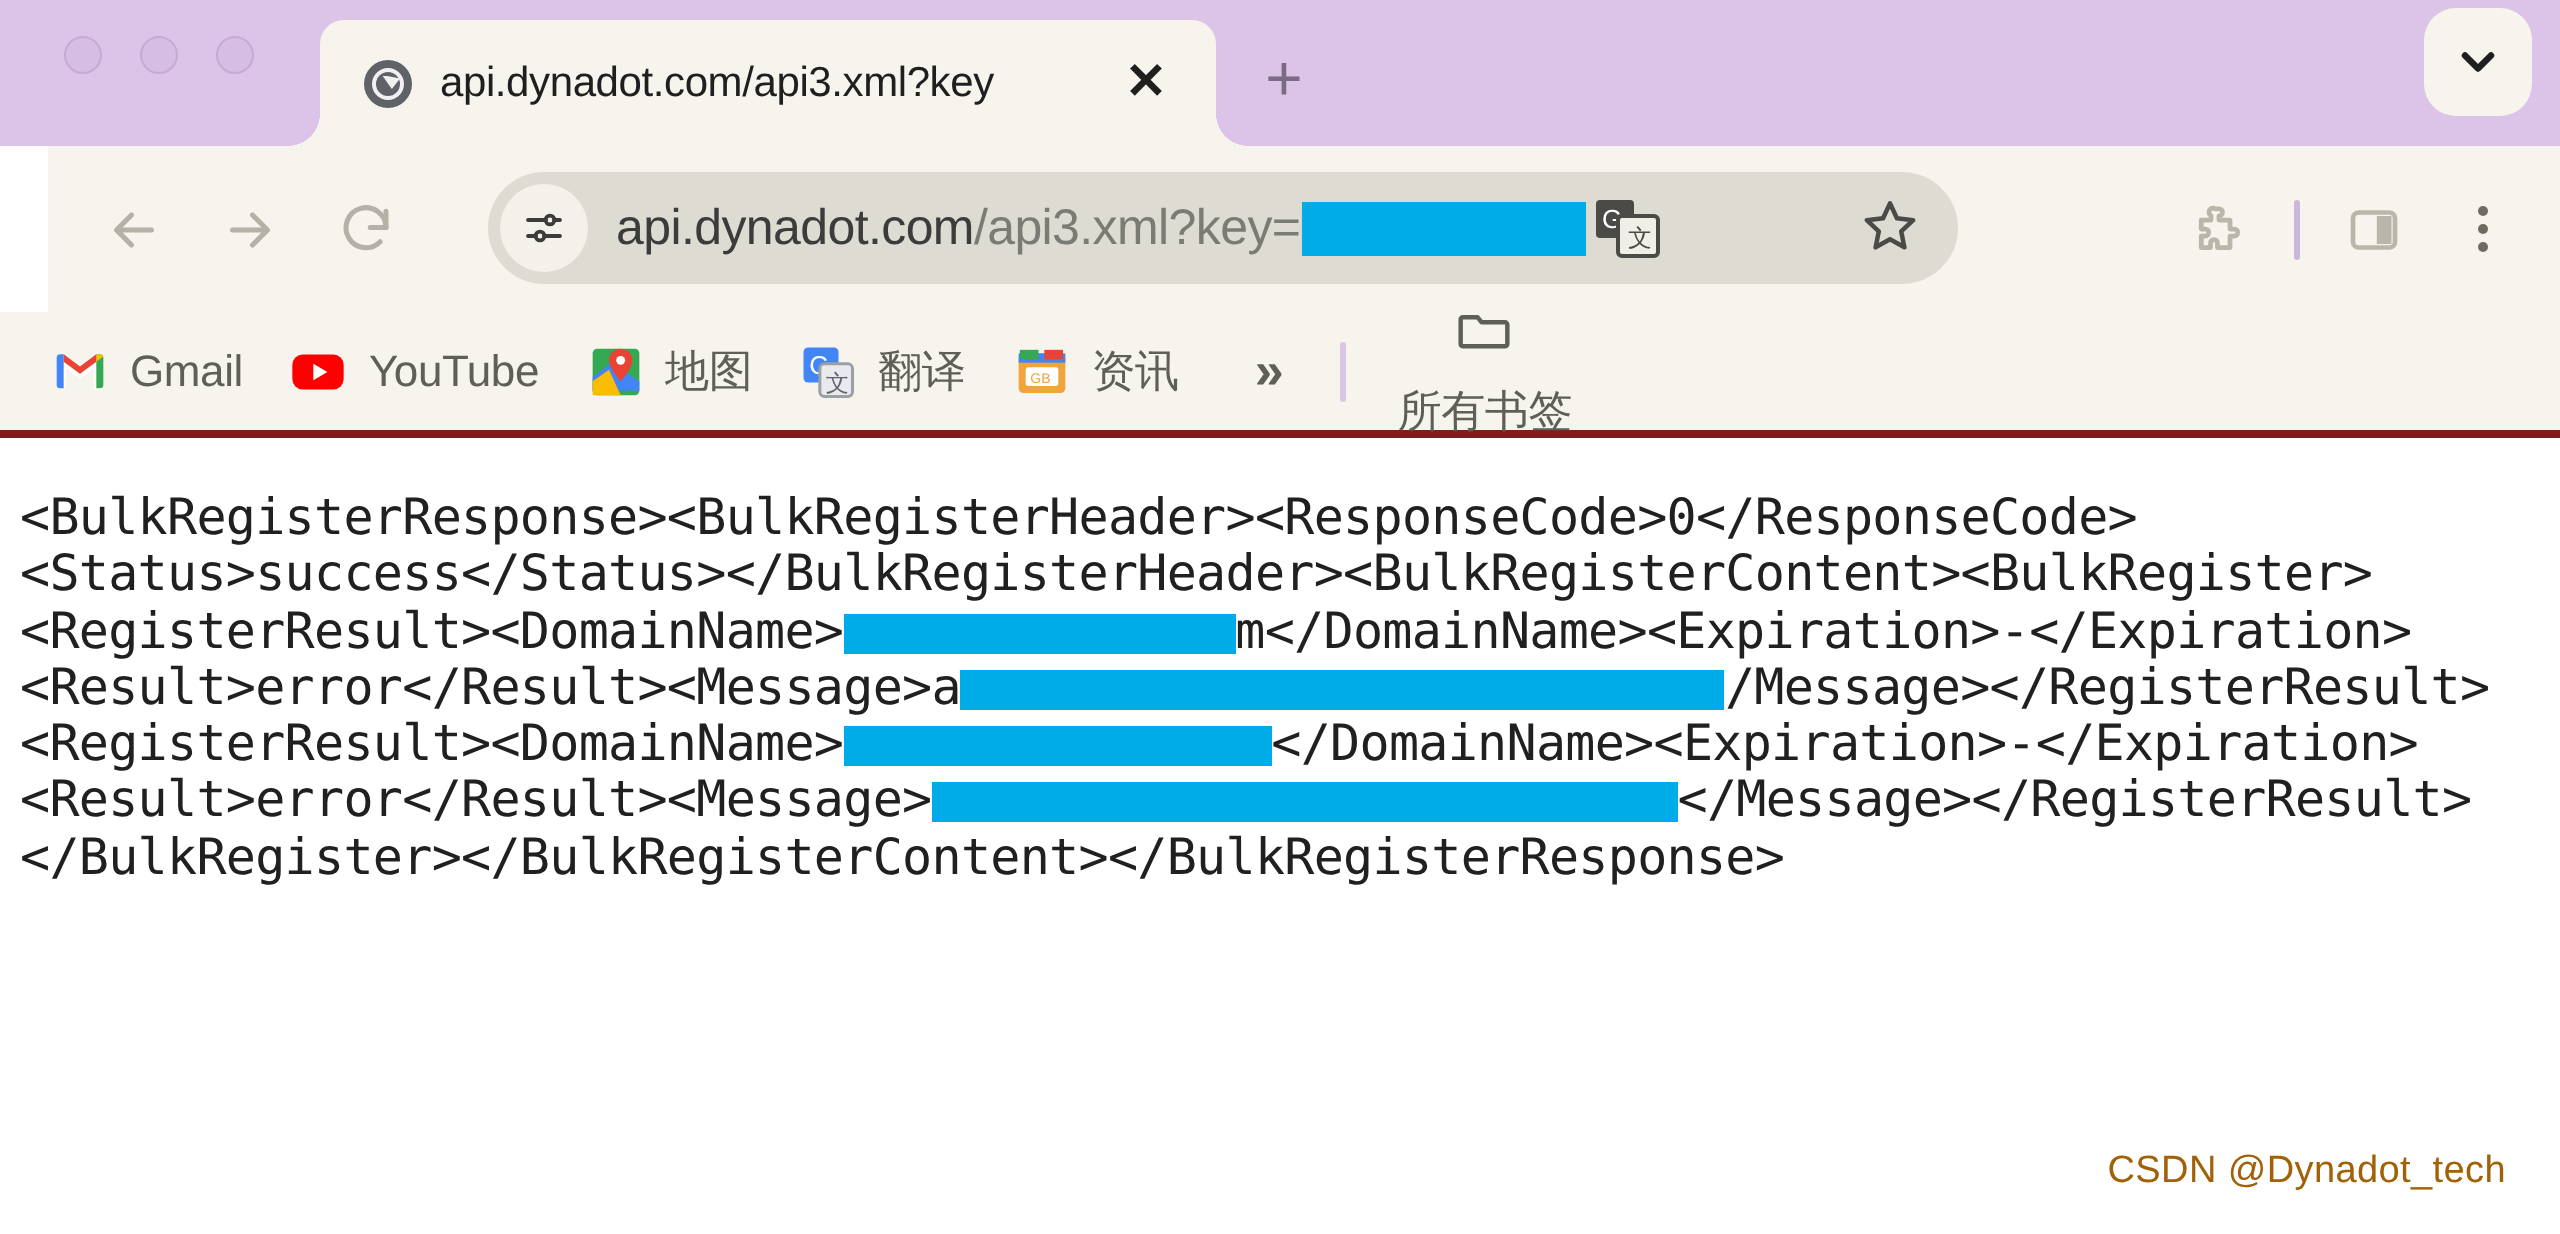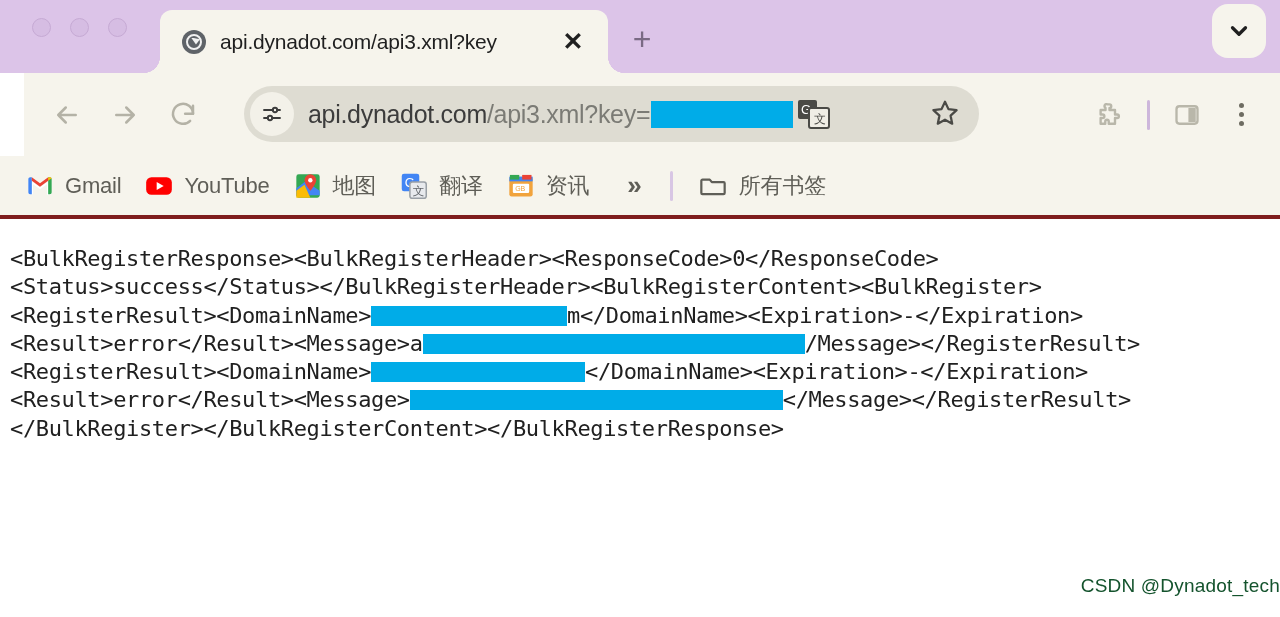--- a/index.html
+++ b/index.html
@@ -269,51 +269,52 @@
   }
   .bm-sep {
     width: 3px; height: 30px;
     background: #d8c6e4;
     margin: 0 16px;
     border-radius: 2px;
   }
   .bm-all {
     display: flex; align-items: center; gap: 12px;
     padding: 6px 10px;
+    flex-direction: column;
   }
 
   
   .page {
     background: #ffffff;
     height: 395px;
     position: relative;
     padding: 26px 0 0 10px;
     box-sizing: border-box;
   }
   .xml {
     font-family: "DejaVu Sans Mono", "Liberation Mono", monospace;
-    font-size: 22px;
+    font-size: 25px;
     line-height: 28.3px;
     color: #202020;
     white-space: pre;
     letter-spacing: -0.35px;
   }
   .xml .line { position: relative; height: 28.3px; }
   .redact {
     display: inline-block;
     background: #00ace8;
     height: 20px;
     vertical-align: -3px;
   }
   .watermark {
     position: absolute;
-    right: 0;
+    right: 27px;
     bottom: 17px;
     font-size: 19px;
-    color: #14532d;
+    color: #a16207;
     letter-spacing: 0.2px;
     font-family: "Liberation Sans", sans-serif;
   }
 </style>
 </head>
 <body>
 
 <div class="browser">
 
   <div class="tabstrip">

